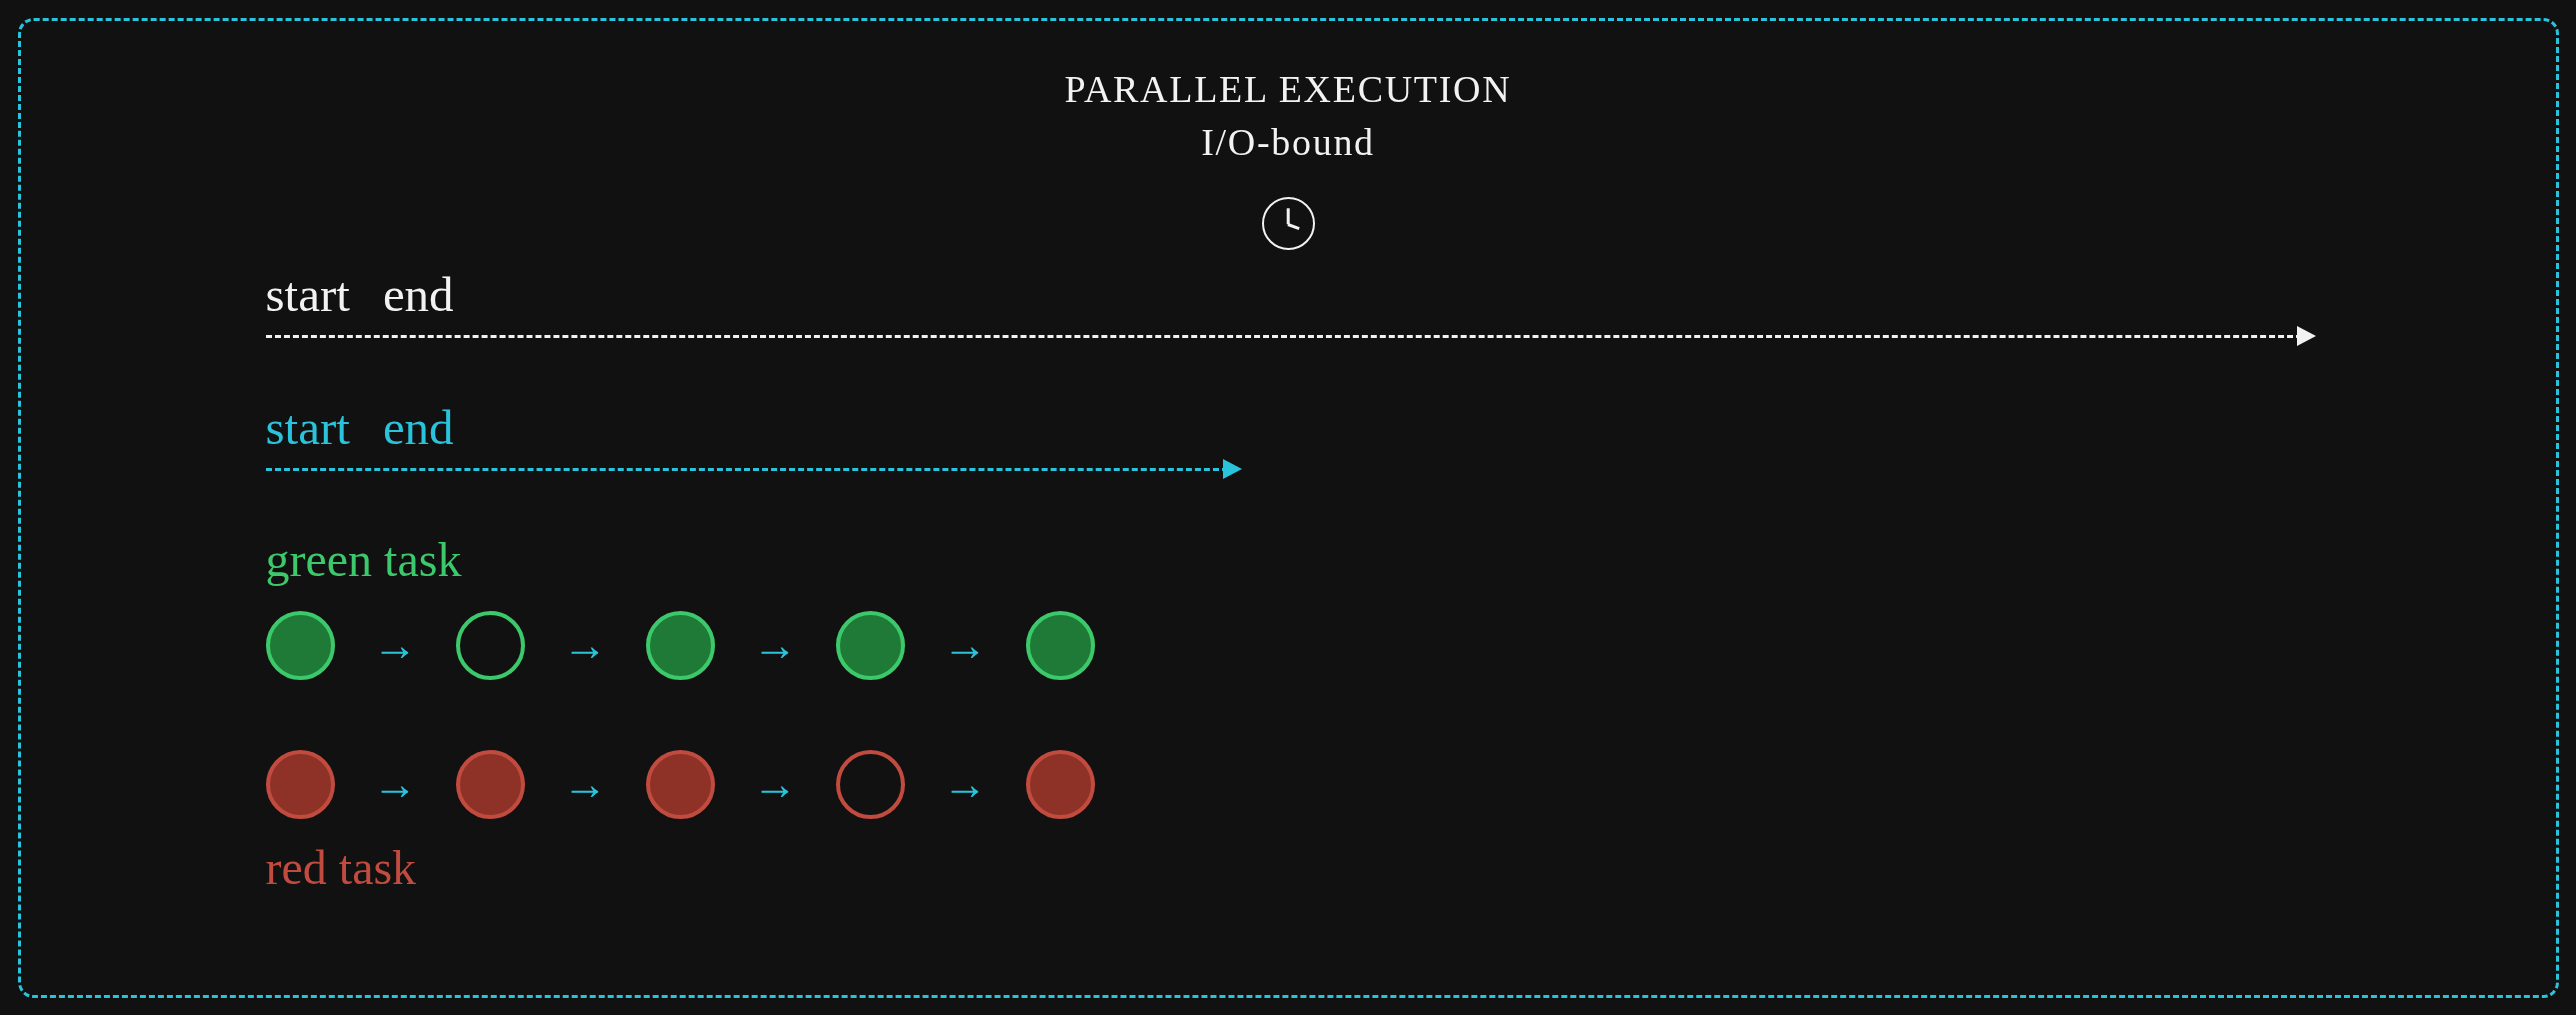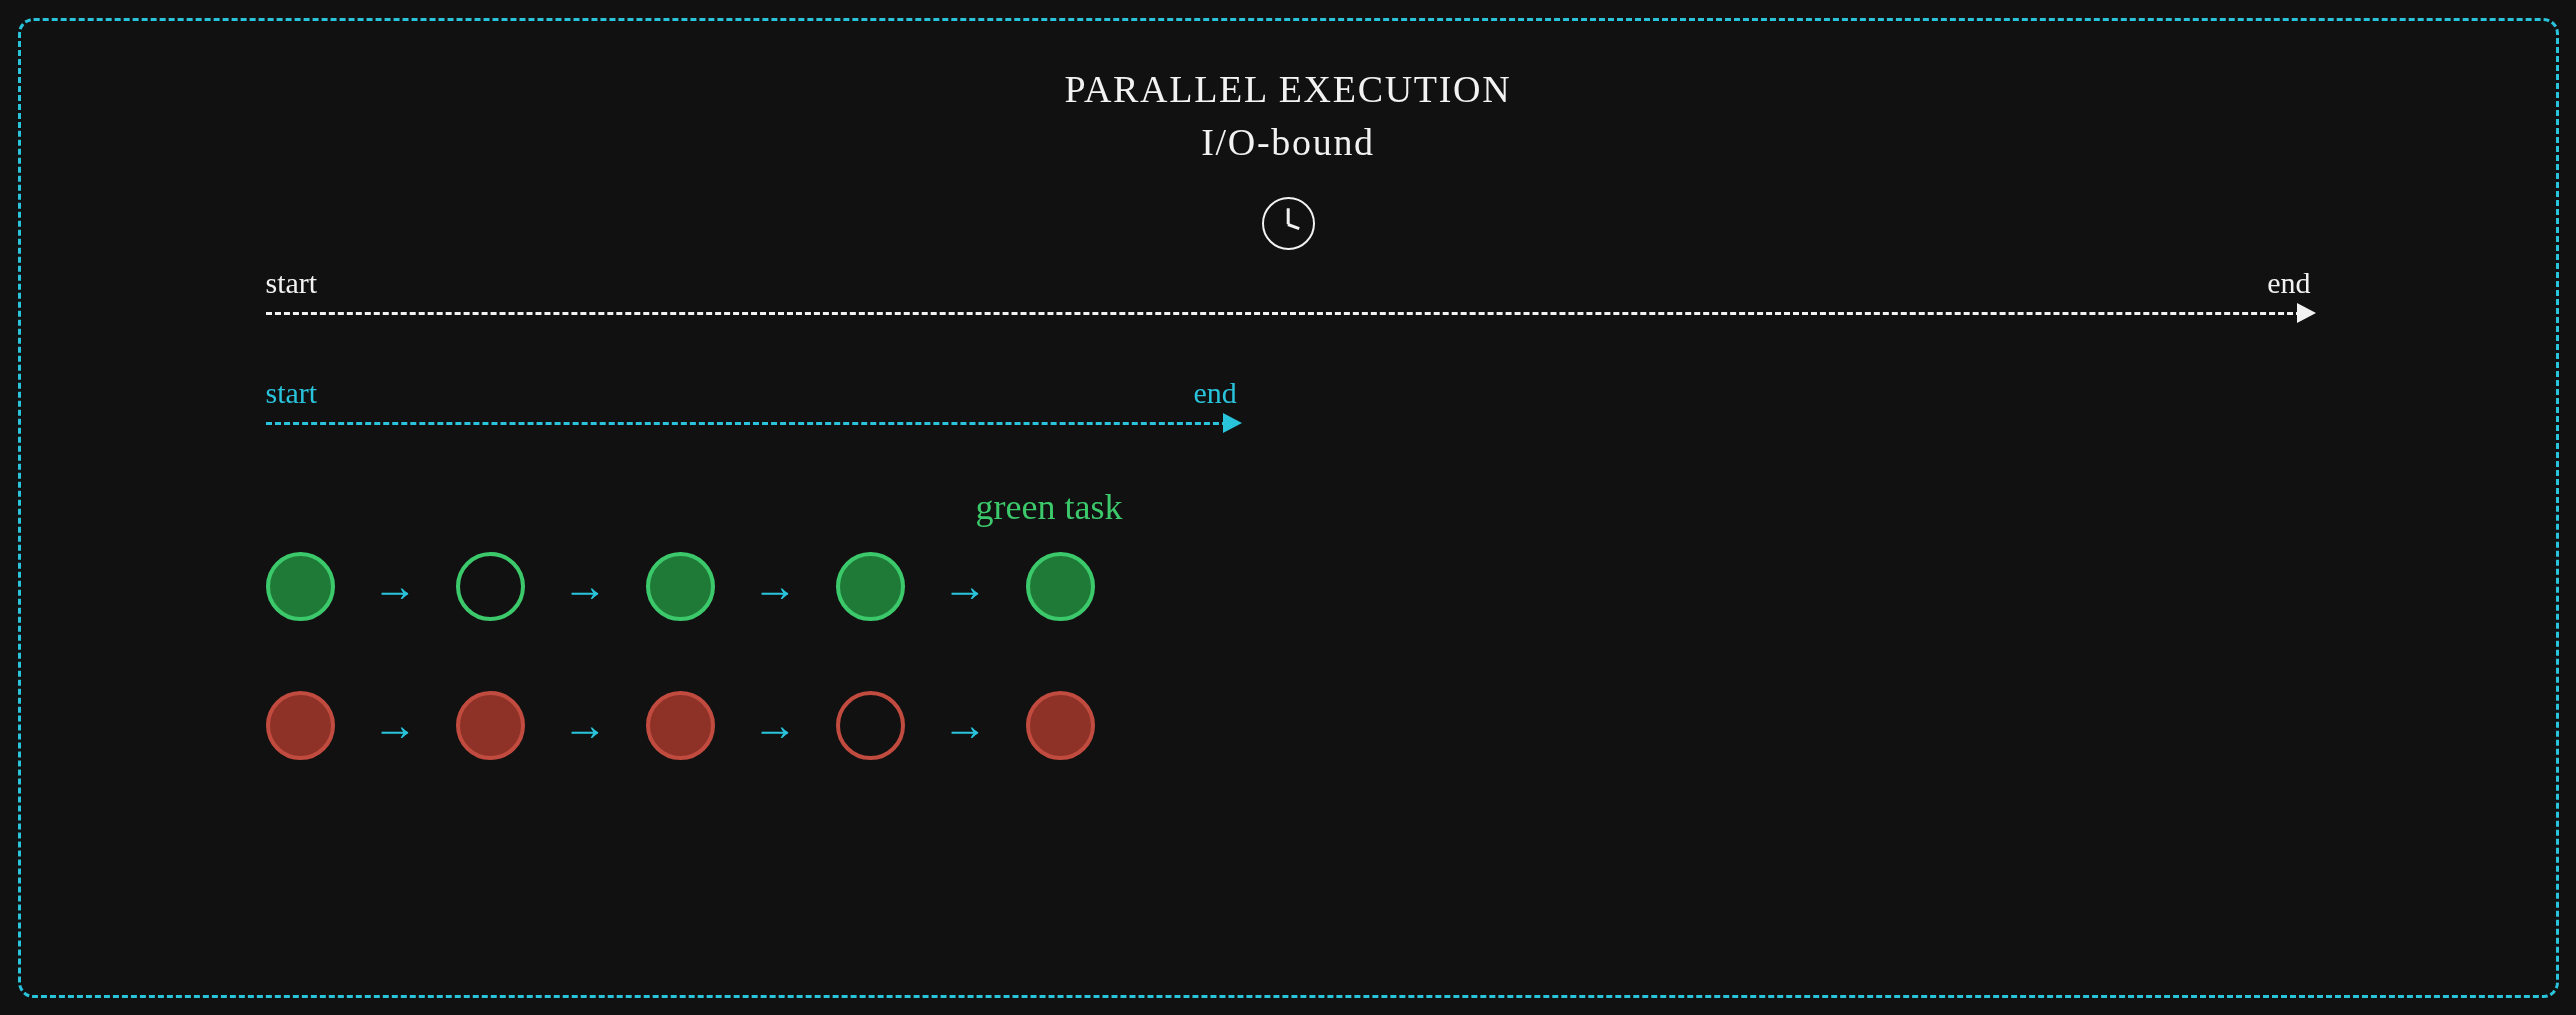--- a/index.html
+++ b/index.html
@@ -67,23 +67,23 @@
     width:12.2px;height:2.6px;
     transform:rotate(20deg);
   }
 
   .timeline{
     position:relative;
     margin-bottom:61px;
   }
   .timeline .labels{
     display:flex;
-    justify-content:space-between;
-    font-size:30px;
+    font-size:49px;
     margin-bottom:12.2px;
+    gap:33px;
   }
   .timeline.cyan{color:var(--cyan);}
   .dashed-arrow{
     position:relative;
     height:0;
     border-top:3.5px dashed currentColor;
   }
   .dashed-arrow::after{
     content:"";
     position:absolute;
@@ -94,23 +94,23 @@
     border-top:10.5px solid transparent;
     border-bottom:10.5px solid transparent;
   }
 
   .short-wrap{
     width:47.5%;
   }
 
   .task-block{margin-bottom:70px;}
   .task-label{
-    font-size:36px;
+    font-size:48px;
     margin-bottom:24.5px;
-    text-align:right;
+    text-align:left;
     width:857px; 
   }
   .task-label.green{color:var(--green);}
   .task-label.red{color:var(--red);}
   .task-label.below{margin-top:21px;margin-bottom:0;}
 
   .task-row{
     display:flex;
     align-items:center;
     gap:38px;
@@ -183,16 +183,17 @@
         <div class="circle red filled"></div>
         <div class="step-arrow">→</div>
         <div class="circle red filled"></div>
         <div class="step-arrow">→</div>
         <div class="circle red filled"></div>
         <div class="step-arrow">→</div>
         <div class="circle red"></div>
         <div class="step-arrow">→</div>
         <div class="circle red filled"></div>
       </div>
+    <div class="task-label red below">red task</div>
   </div>
 
 </div>
 
 
 </body></html>

